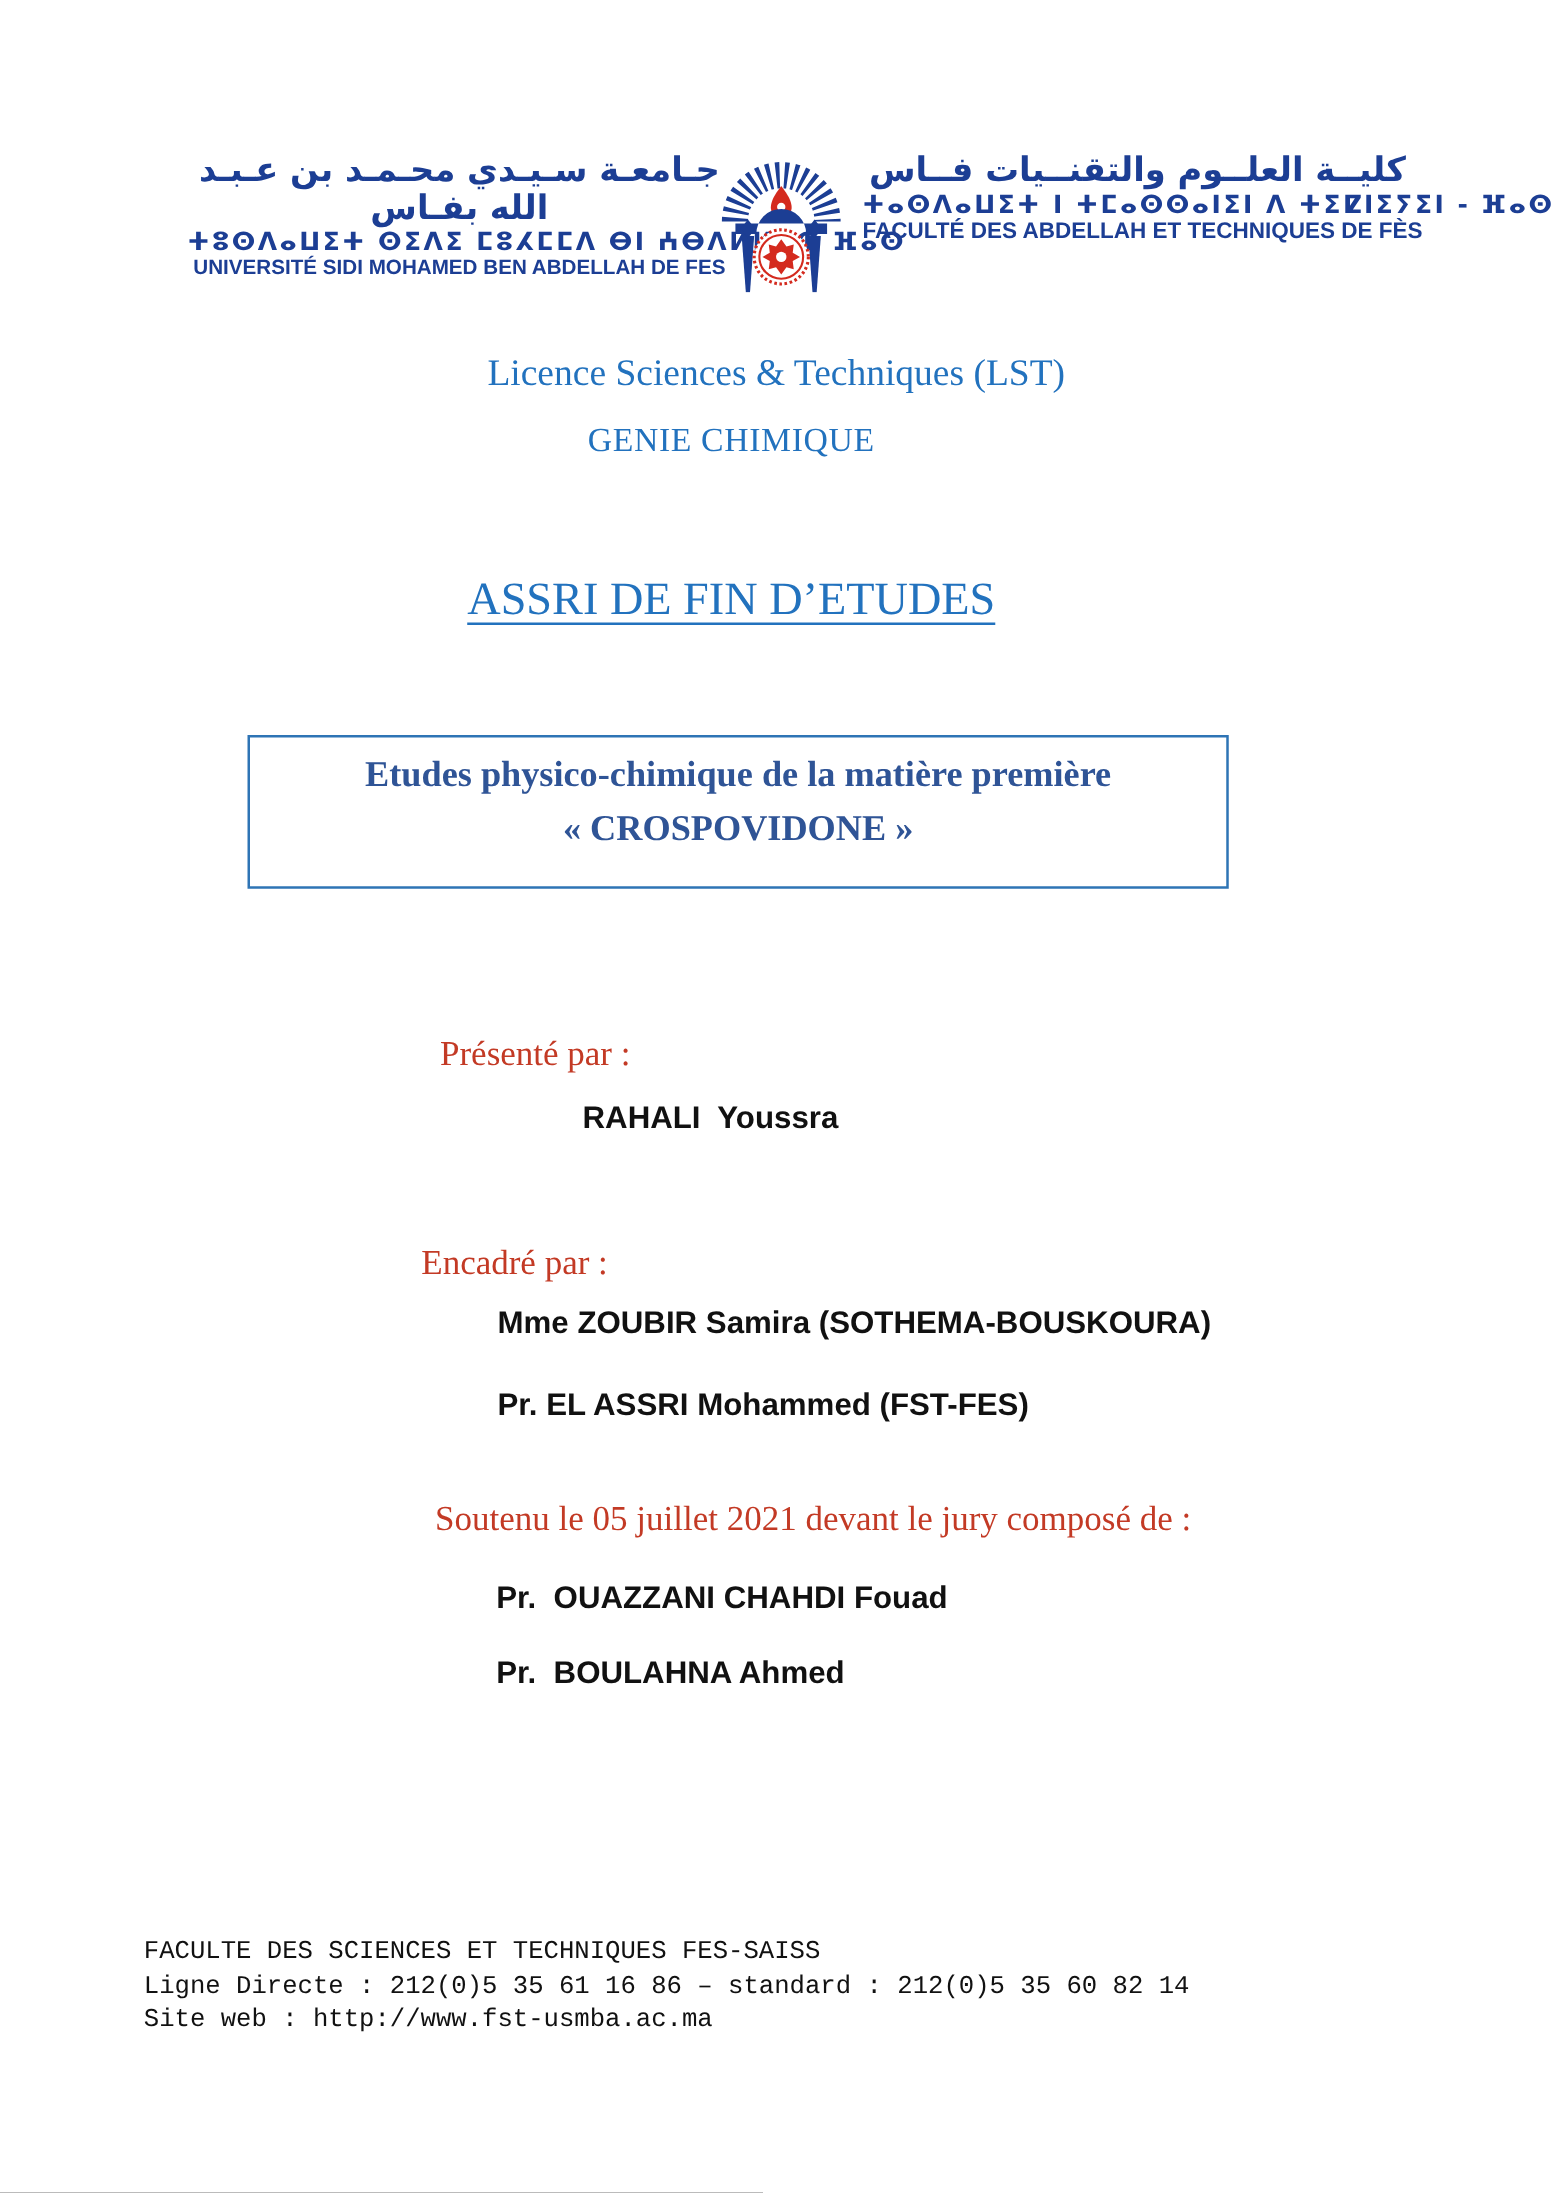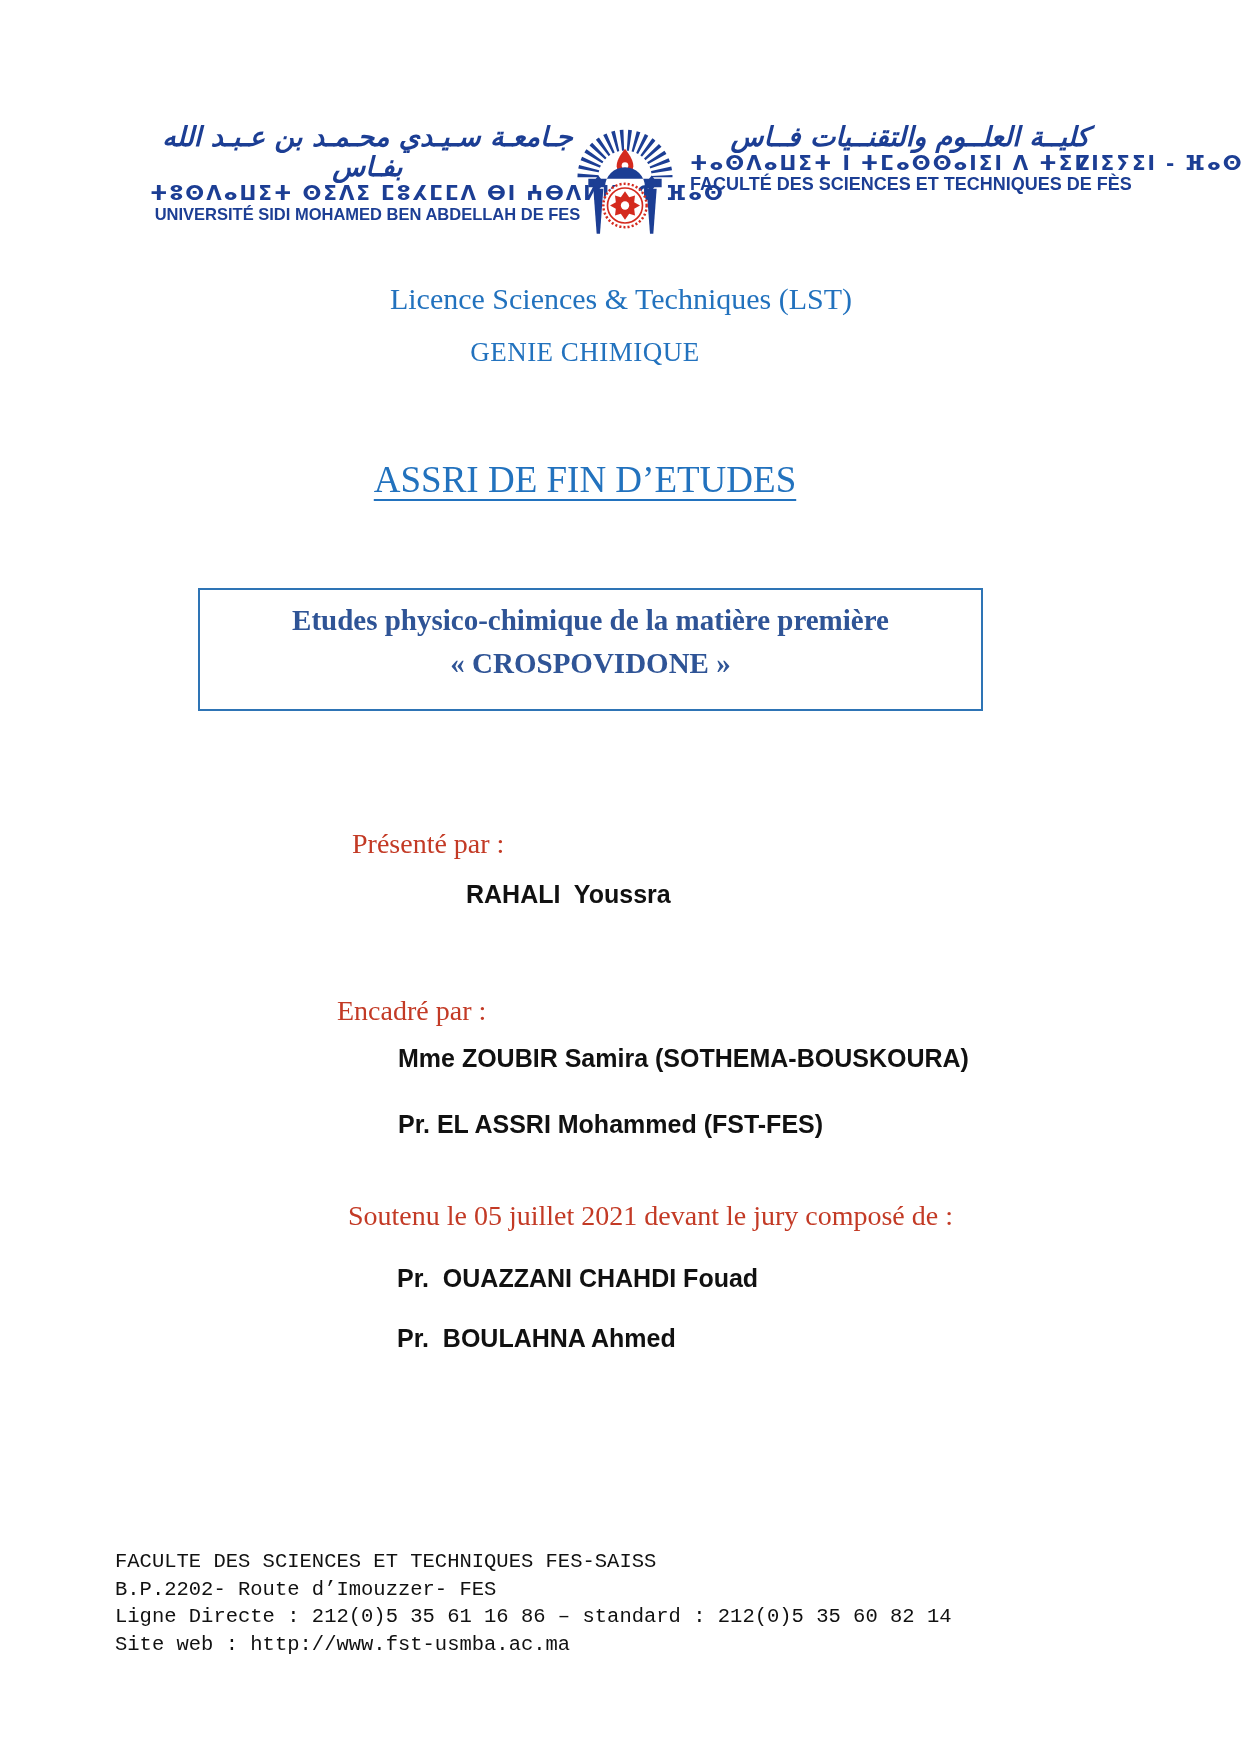--- a/index.html
+++ b/index.html
@@ -7,21 +7,21 @@
     position:relative; width:1241px; height:1754px; margin:0 auto;
     background:#ffffff; overflow:hidden;
     font-family:"Liberation Serif", "DejaVu Serif", serif;
     color:#1a1a1a;
   }
 
   
   .inst { position:absolute; text-align:center; color:#1c3e94; }
   .inst .arabic {
     font-family:"DejaVu Sans", sans-serif; font-weight:bold;
-    font-size:27px; line-height:30px; direction:rtl;font-style:italic;
+    font-size:27px; line-height:30px; direction:rtl;
   }
   .inst .tifinagh {
     font-family:"DejaVu Sans", sans-serif; font-weight:bold;
     font-size:20px; line-height:22px; letter-spacing:2px; white-space:nowrap;
   }
   .inst .latin {
     font-family:"Liberation Sans", sans-serif; font-weight:bold;
     line-height:20px; white-space:nowrap;
   }
   .univ { left:150px; top:122px; width:435px; }
@@ -117,21 +117,21 @@
         <circle cx="60" cy="112" r="21" fill="none" stroke="#d42a1e" stroke-width="2"></circle>
         <path d="M60,95 l5,7 7,-2 -1,8 7,4 -7,4 1,8 -7,-2 -5,7 -5,-7 -7,2 1,-8 -7,-4 7,-4 -1,-8 7,2 z" fill="#d42a1e"></path>
         <circle cx="60" cy="112" r="5" fill="#ffffff"></circle>
       </g>
     </svg>
   </div>
 
   <div class="inst fac">
     <div class="arabic">كليــة العلــوم والتقنــيات فــاس</div>
     <div class="tifinagh">ⵜⴰⵙⴷⴰⵡⵉⵜ ⵏ ⵜⵎⴰⵙⵙⴰⵏⵉⵏ ⴷ ⵜⵉⵇⵏⵉⵢⵉⵏ - ⴼⴰⵙ</div>
-    <div class="latin">FACULTÉ DES SCIENCES ET TECHNIQUES DE FÈS</div>
+    <div class="latin">FACULTÉ DES ABDELLAH ET TECHNIQUES DE FÈS</div>
   </div>
 
   <div class="centered lst">Licence Sciences &amp; Techniques (LST)</div>
   <div class="centered genie">GENIE CHIMIQUE</div>
   <div class="centered projet">ASSRI DE FIN D’ETUDES</div>
 
   <div class="subject-box">
     <div>Etudes physico-chimique de la matière première</div>
     <div>« CROSPOVIDONE »</div>
   </div>
@@ -143,18 +143,17 @@
   <div class="bold-name sup-1">Mme ZOUBIR Samira (SOTHEMA-BOUSKOURA)</div>
   <div class="bold-name sup-2">Pr. EL ASSRI Mohammed (FST-FES)</div>
 
   <div class="red-label soutenu-label">Soutenu le 05 juillet 2021 devant le jury composé de :</div>
   <div class="bold-name jury-1">Pr.  OUAZZANI CHAHDI Fouad</div>
   <div class="bold-name jury-2">Pr.  BOULAHNA Ahmed</div>
 
 
   <div class="footer">
     <div>FACULTE DES SCIENCES ET TECHNIQUES FES-SAISS</div>
-    <div>B.P.2202- Route d’Imouzzer- FES</div>
     <div>Ligne Directe : 212(0)5 35 61 16 86 – standard : 212(0)5 35 60 82 14</div>
     <div>Site web : http://www.fst-usmba.ac.ma</div>
   </div>
 
 </div>
 
 </body></html>

